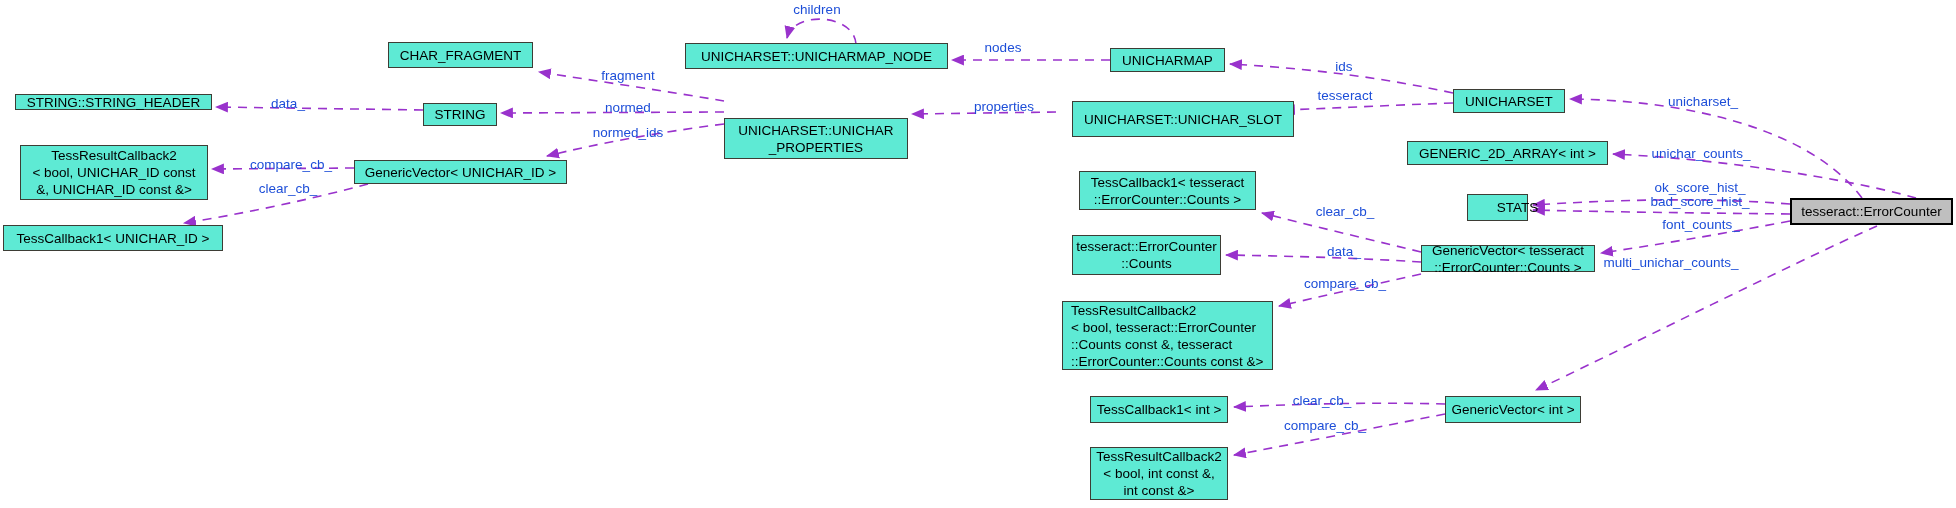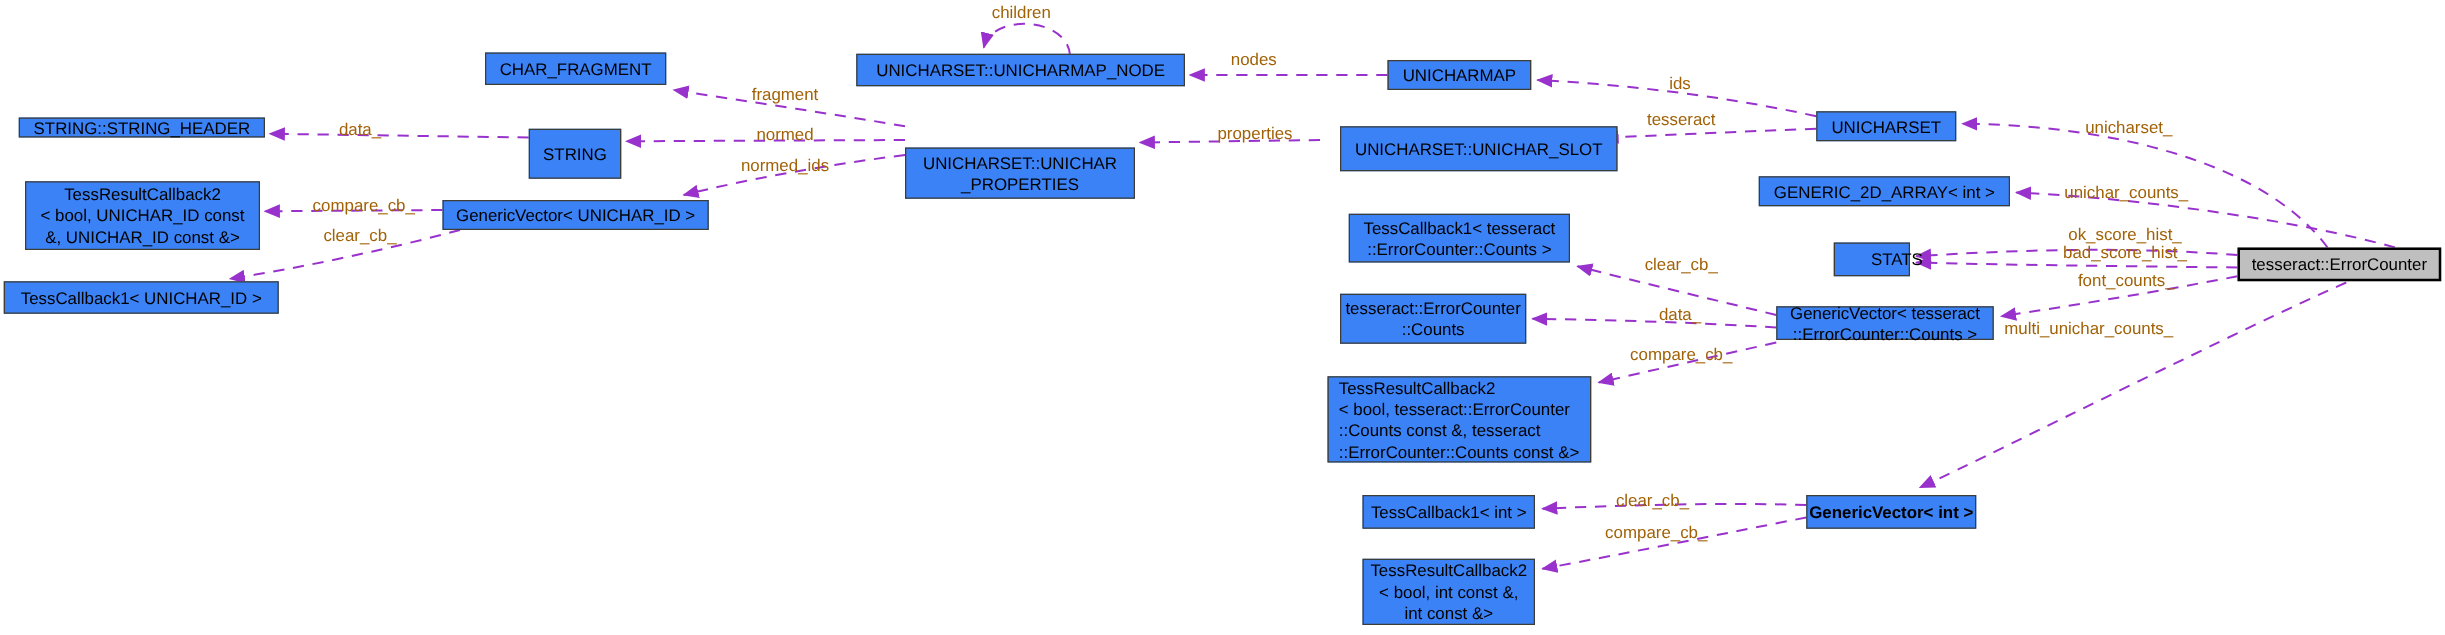--- a/index.html
+++ b/index.html
@@ -7,31 +7,31 @@
     position:relative;
     width:1956px;height:508px;
     background:#ffffff;
     font-family:"Liberation Sans", sans-serif;
     overflow:hidden;
   }
   #edges{position:absolute;left:0;top:0;}
   .edge{fill:none;stroke:#9932cc;stroke-width:1.6;stroke-dasharray:9 7;marker-end:url(#arrowhead);}
   .node{
     position:absolute;box-sizing:border-box;
-    border:1.5px solid #3d3d35;background:#3b82f6;
+    border:1.5px solid #3d3d35;background:#5eead4;
     display:flex;align-items:center;justify-content:center;
     text-align:center;white-space:pre-line;
     font-size:13.5px;line-height:17px;color:#000;
     cursor:pointer;
   }
   .node.main{background:#bfbfbf;border:2px solid #000000;font-size:13.5px;}
   .node.left-align{justify-content:flex-start;text-align:left;padding-left:8px;padding-right:4px;}
   .edge-label{
     position:absolute;transform:translateX(-50%);
-    font-size:13.5px;line-height:15px;color:#a16207;white-space:nowrap;
+    font-size:13.5px;line-height:15px;color:#1d4ed8;white-space:nowrap;
   }
 </style>
 </head>
 <body>
 
 <div id="canvas">
 
   <svg id="edges" width="1956" height="508">
     <defs>
       <marker id="arrowhead" viewBox="0 0 12 10" refX="11" refY="5" markerWidth="13" markerHeight="11" orient="auto" markerUnits="userSpaceOnUse">
@@ -60,21 +60,21 @@
     <path class="edge" d="M 1421,262 C 1358,258 1290,256 1226,255"></path>
     <path class="edge" d="M 1421,274 C 1372,285 1323,296 1279,306"></path>
     <path class="edge" d="M 1445,404 C 1378,402 1300,404 1234,407"></path>
     <path class="edge" d="M 1445,414 C 1378,427 1300,443 1234,455"></path>
   </svg>
 
   <div class="node" style="left:685px;top:43px;width:263px;height:26px;">UNICHARSET::UNICHARMAP_NODE</div>
   <div class="node" style="left:1110px;top:48px;width:115px;height:24px;">UNICHARMAP</div>
   <div class="node" style="left:388px;top:42px;width:145px;height:26px;">CHAR_FRAGMENT</div>
   <div class="node" style="left:15px;top:94px;width:197px;height:16px;">STRING::STRING_HEADER</div>
-  <div class="node" style="left:423px;top:103px;width:74px;height:40px;">STRING</div>
+  <div class="node" style="left:423px;top:103px;width:74px;height:23px;">STRING</div>
   <div class="node" style="left:724px;top:94px;width:184px;height:41px;margin-top:24px;">UNICHARSET::UNICHAR
 _PROPERTIES</div>
   <div class="node" style="left:1072px;top:101px;width:222px;height:36px;">UNICHARSET::UNICHAR_SLOT</div>
   <div class="node" style="left:1453px;top:89px;width:112px;height:24px;">UNICHARSET</div>
   <div class="node" style="left:20px;top:145px;width:188px;height:55px;">TessResultCallback2
 &lt; bool, UNICHAR_ID const
 &amp;, UNICHAR_ID const &amp;&gt;</div>
   <div class="node" style="left:354px;top:160px;width:213px;height:24px;">GenericVector&lt; UNICHAR_ID &gt;</div>
   <div class="node" style="left:3px;top:225px;width:220px;height:26px;">TessCallback1&lt; UNICHAR_ID &gt;</div>
   <div class="node" style="left:1407px;top:141px;width:201px;height:24px;">GENERIC_2D_ARRAY&lt; int &gt;</div>
@@ -83,21 +83,21 @@
 ::ErrorCounter::Counts &gt;</div>
   <div class="node" style="left:1072px;top:235px;width:149px;height:40px;">tesseract::ErrorCounter
 ::Counts</div>
   <div class="node" style="left:1421px;top:245px;width:174px;height:27px;">GenericVector&lt; tesseract
 ::ErrorCounter::Counts &gt;</div>
   <div class="node left-align" style="left:1062px;top:301px;width:211px;height:69px;">TessResultCallback2
 &lt; bool, tesseract::ErrorCounter
 ::Counts const &amp;, tesseract
 ::ErrorCounter::Counts const &amp;&gt;</div>
   <div class="node" style="left:1090px;top:396px;width:138px;height:27px;">TessCallback1&lt; int &gt;</div>
-  <div class="node" style="left:1445px;top:396px;width:136px;height:27px;font-weight:bold;">GenericVector&lt; int &gt;</div>
+  <div class="node" style="left:1445px;top:396px;width:136px;height:27px;">GenericVector&lt; int &gt;</div>
   <div class="node" style="left:1090px;top:447px;width:138px;height:53px;">TessResultCallback2
 &lt; bool, int const &amp;,
 int const &amp;&gt;</div>
   <div class="node main" style="left:1790px;top:198px;width:163px;height:27px;">tesseract::ErrorCounter</div>
 
   <div class="edge-label" style="left:817px;top:2px;">children</div>
   <div class="edge-label" style="left:1003px;top:40px;">nodes</div>
   <div class="edge-label" style="left:1344px;top:59px;">ids</div>
   <div class="edge-label" style="left:1345px;top:88px;">tesseract</div>
   <div class="edge-label" style="left:1004px;top:99px;">properties</div>

